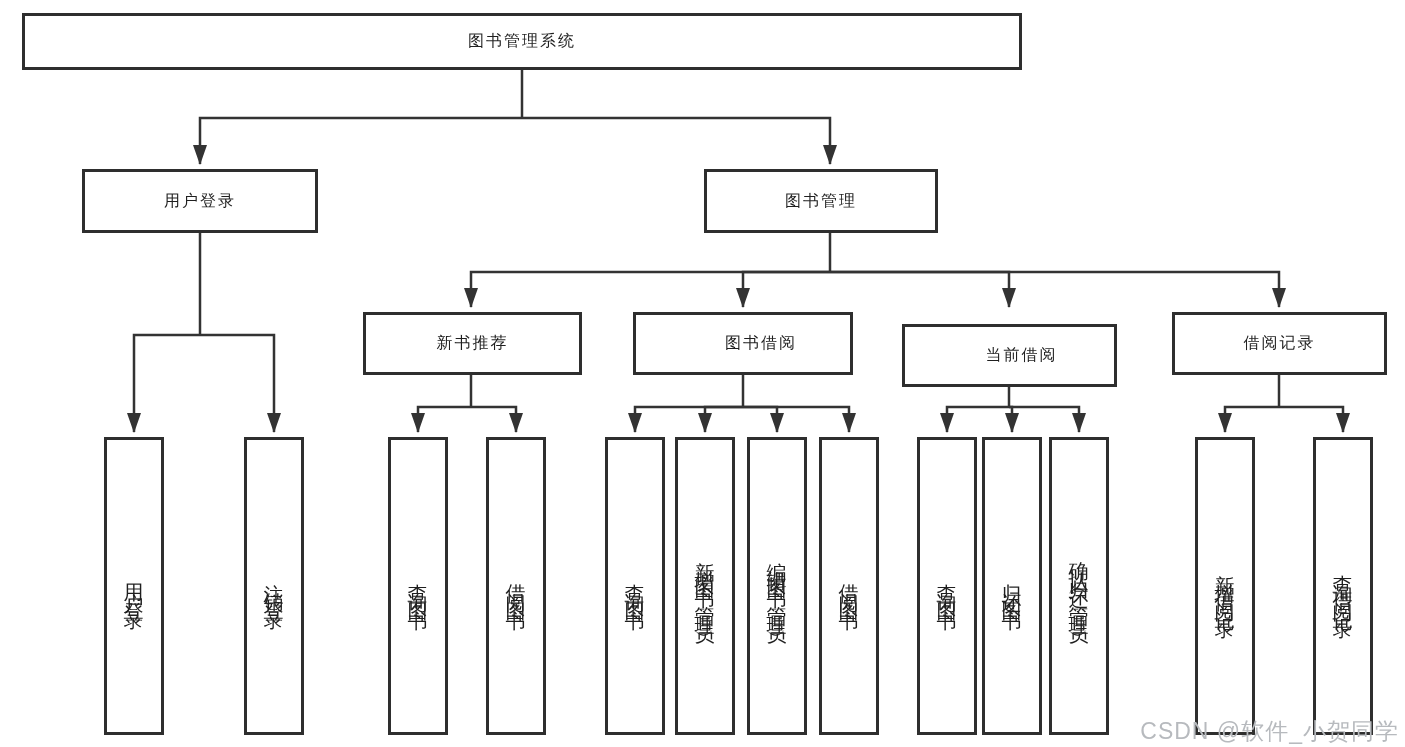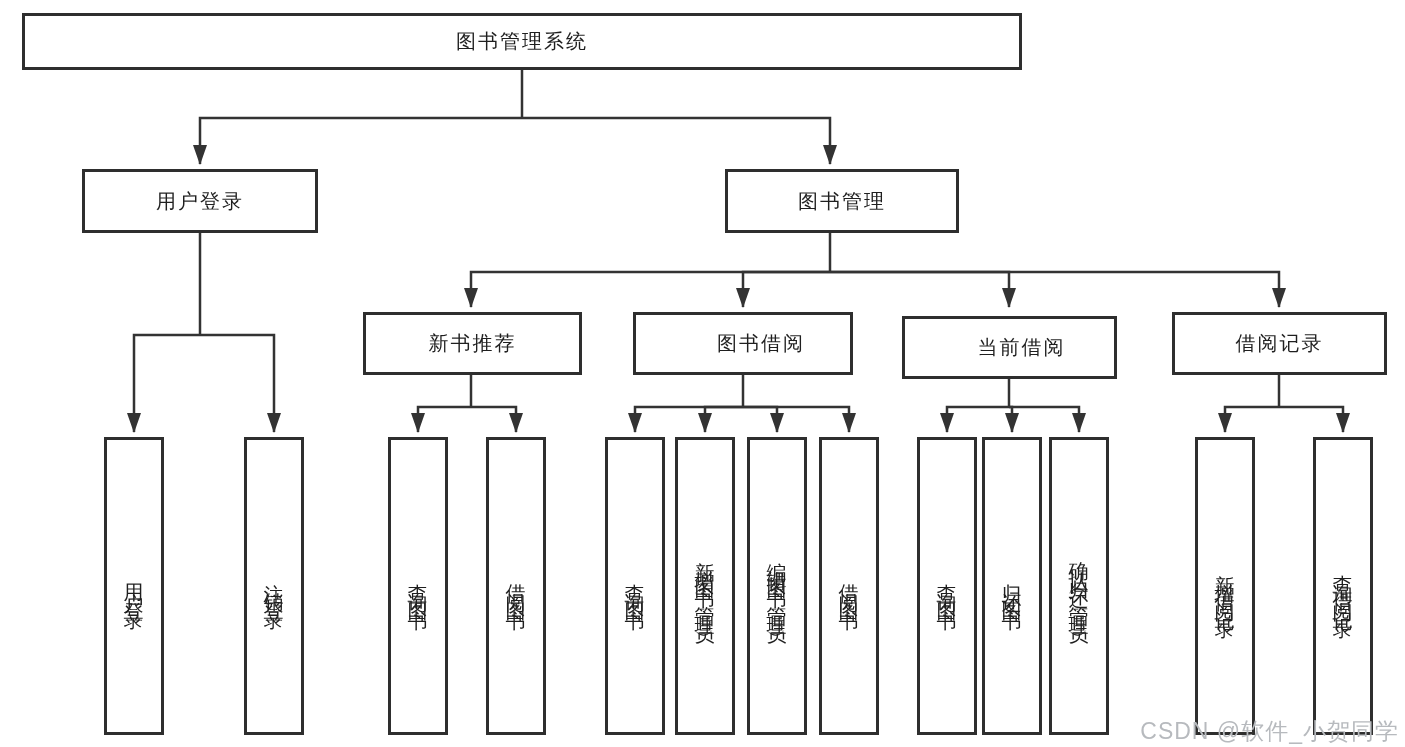--- a/index.html
+++ b/index.html
@@ -13,21 +13,21 @@
   .connectors{position:absolute;left:0;top:0;z-index:0;}
   .node{
     position:absolute;
     box-sizing:border-box;
     background:#ffffff;
     border:3px solid #2e2e2e;
     display:flex;align-items:center;justify-content:center;
     color:#1f1f1f;
     z-index:1;
   }
-  .node.h{font-size:20px;letter-spacing:2px;white-space:nowrap;}
+  .node.h{font-size:16px;letter-spacing:2px;white-space:nowrap;}
   .node.leaf span{
     writing-mode:vertical-rl;
     text-orientation:mixed;
     font-size:20px;
     letter-spacing:9px;
     line-height:1;
     display:block;
   }
   .watermark{
     position:absolute;
@@ -87,31 +87,31 @@
     </g>
   </svg>
 
   <div class="node h" style="left:22px;top:13px;width:1000px;height:57px;">
     <span>图书管理系统</span>
   </div>
 
   <div class="node h" style="left:82px;top:169px;width:236px;height:64px;">
     <span>用户登录</span>
   </div>
-  <div class="node h" style="left:725px;top:169px;width:234px;height:64px;">
+  <div class="node h" style="left:704px;top:169px;width:234px;height:64px;">
     <span>图书管理</span>
   </div>
 
   <div class="node h" style="left:363px;top:312px;width:219px;height:63px;">
     <span>新书推荐</span>
   </div>
   <div class="node h" style="left:633px;top:312px;width:220px;height:63px;padding-left:36px;">
     <span>图书借阅</span>
   </div>
-  <div class="node h" style="left:902px;top:316px;width:215px;height:63px;padding-left:24px;">
+  <div class="node h" style="left:902px;top:324px;width:215px;height:63px;padding-left:24px;">
     <span>当前借阅</span>
   </div>
   <div class="node h" style="left:1172px;top:312px;width:215px;height:63px;">
     <span>借阅记录</span>
   </div>
 
   <div class="node leaf" style="left:104px;top:437px;width:60px;height:298px;">
     <span>用户登录</span>
   </div>
   <div class="node leaf" style="left:244px;top:437px;width:60px;height:298px;">

